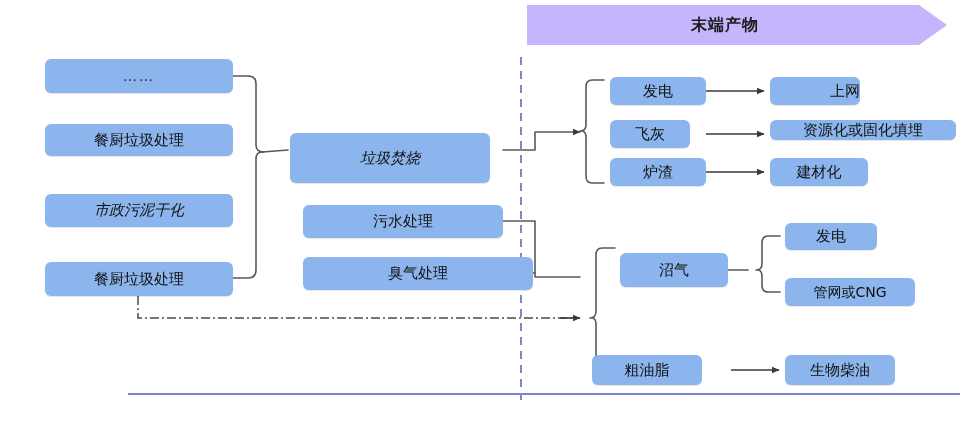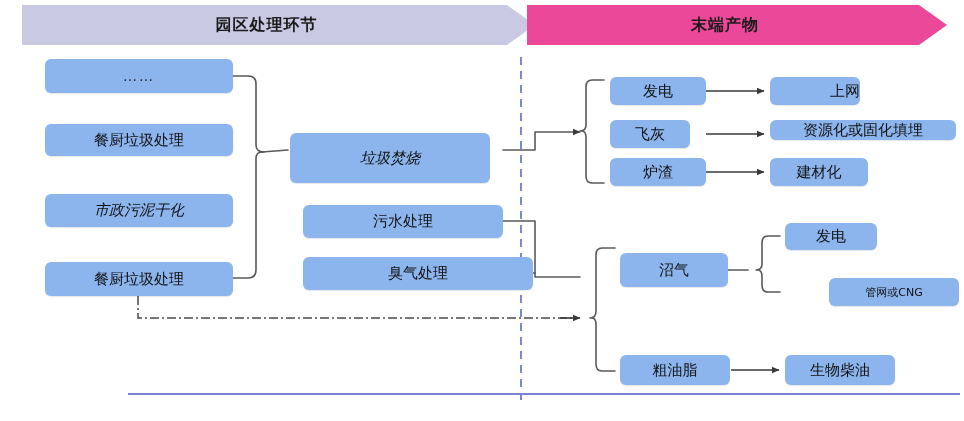--- a/index.html
+++ b/index.html
@@ -9,44 +9,41 @@
   #canvas{position:absolute;left:0;top:0;width:964px;height:421px;}
 
   
   .banner{position:absolute;top:5px;height:40px;display:flex;align-items:center;
           justify-content:center;box-sizing:border-box;}
   .banner span{font-size:16px;font-weight:bold;color:#1a1a1a;letter-spacing:1px;
                position:relative;z-index:3;}
   #banner-left{left:22px;width:513px;background:#c9c9e4;
      clip-path:polygon(0 0,calc(100% - 28px) 0,100% 50%,calc(100% - 28px) 100%,0 100%);}
   #banner-left span{margin-right:24px;}
-  #banner-right{left:527px;width:420px;background:#ec4899;
+  #banner-right{left:527px;width:420px;background:#c4b5fd;
      clip-path:polygon(0 0,calc(100% - 28px) 0,100% 50%,calc(100% - 28px) 100%,0 100%);text-align:center;}
   #banner-right span{margin-right:24px;}
 
   
   .node{position:absolute;background:#8cb4ed;border-radius:6px;
         display:flex;align-items:center;justify-content:center;
         color:#111111;font-size:15px;line-height:1;box-sizing:border-box;
         box-shadow:0 1px 1px rgba(0,0,0,.10);}
-  .node.small{font-size:11px;margin-left:44px;}
+  .node.small{font-size:14px;}
   .dots{letter-spacing:2px;font-size:14px;color:#2b2b3a;}
 
   
   #wires{position:absolute;left:0;top:0;width:964px;height:421px;
          pointer-events:none;}
 </style>
 </head>
 <body>
 
 <div id="canvas">
 
-  <div class="banner" id="banner-left">
-    <span>园区处理环节</span>
-  </div>
   <div class="banner" id="banner-right">
     <span>末端产物</span>
   </div>
 
   <svg id="wires" viewBox="0 0 964 421" xmlns="http://www.w3.org/2000/svg">
     <defs>
       <marker id="arw" markerWidth="8" markerHeight="8" refX="7" refY="4" orient="auto" markerUnits="userSpaceOnUse">
         <path d="M0,0.8 L7.5,4 L0,7.2 z" fill="#3a3a3a"></path>
       </marker>
     </defs>
@@ -158,20 +155,20 @@
   <div class="node" style="left:620px;top:253px;width:108px;height:34px;">
     <span>沼气</span>
   </div>
   <div class="node" style="left:785px;top:223px;width:92px;height:27px;">
     <span>发电</span>
   </div>
   <div class="node small" style="left:785px;top:278px;width:130px;height:28px;">
     <span>管网或CNG</span>
   </div>
 
-  <div class="node" style="left:620px;top:355px;width:110px;height:30px;">
+  <div class="node" style="left:592px;top:355px;width:110px;height:30px;">
     <span>粗油脂</span>
   </div>
   <div class="node" style="left:785px;top:355px;width:110px;height:30px;">
     <span>生物柴油</span>
   </div>
 
 </div>
 
 </body></html>

